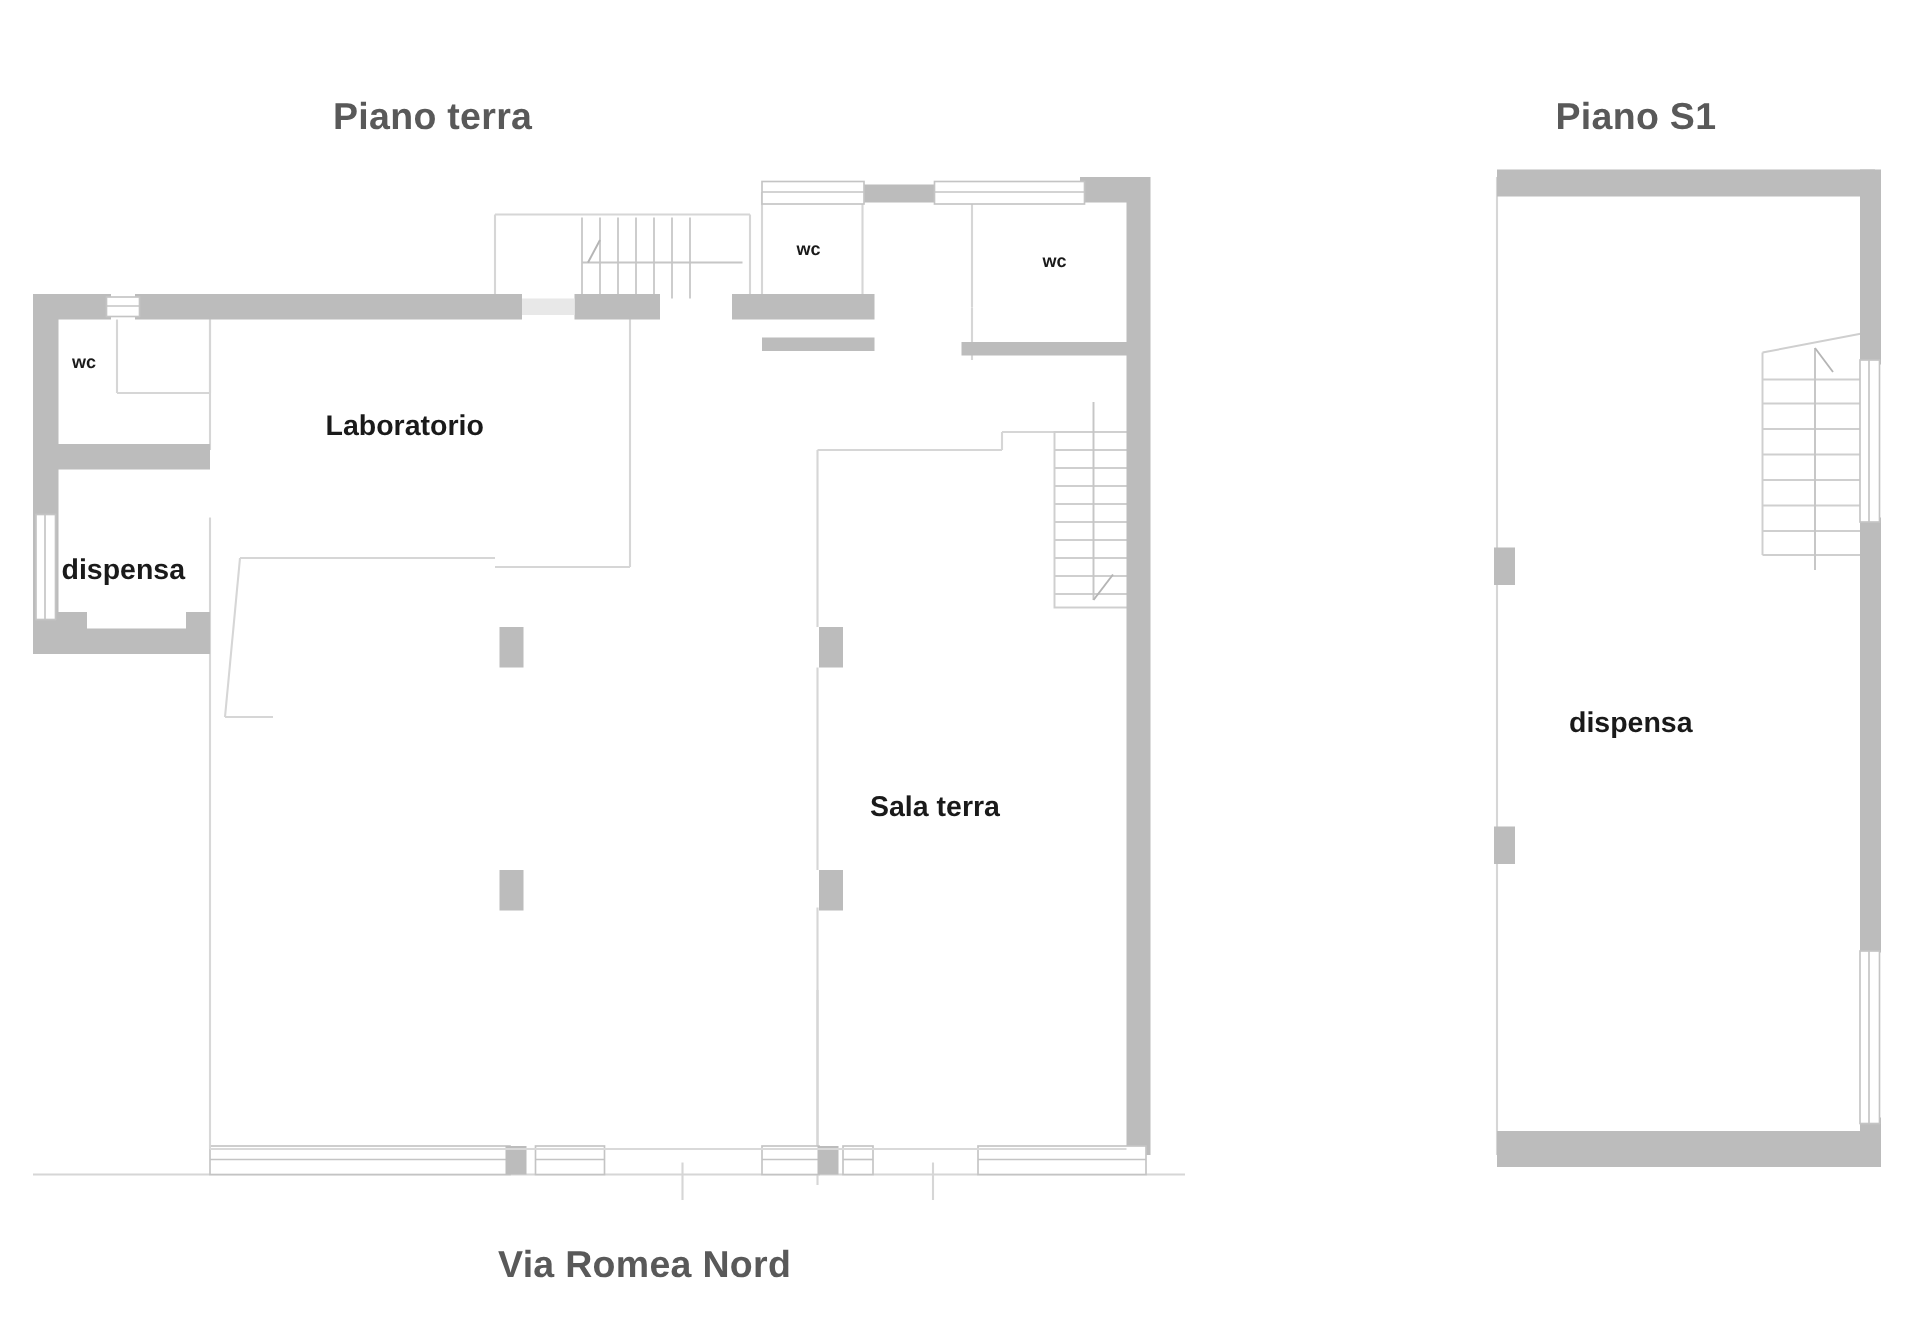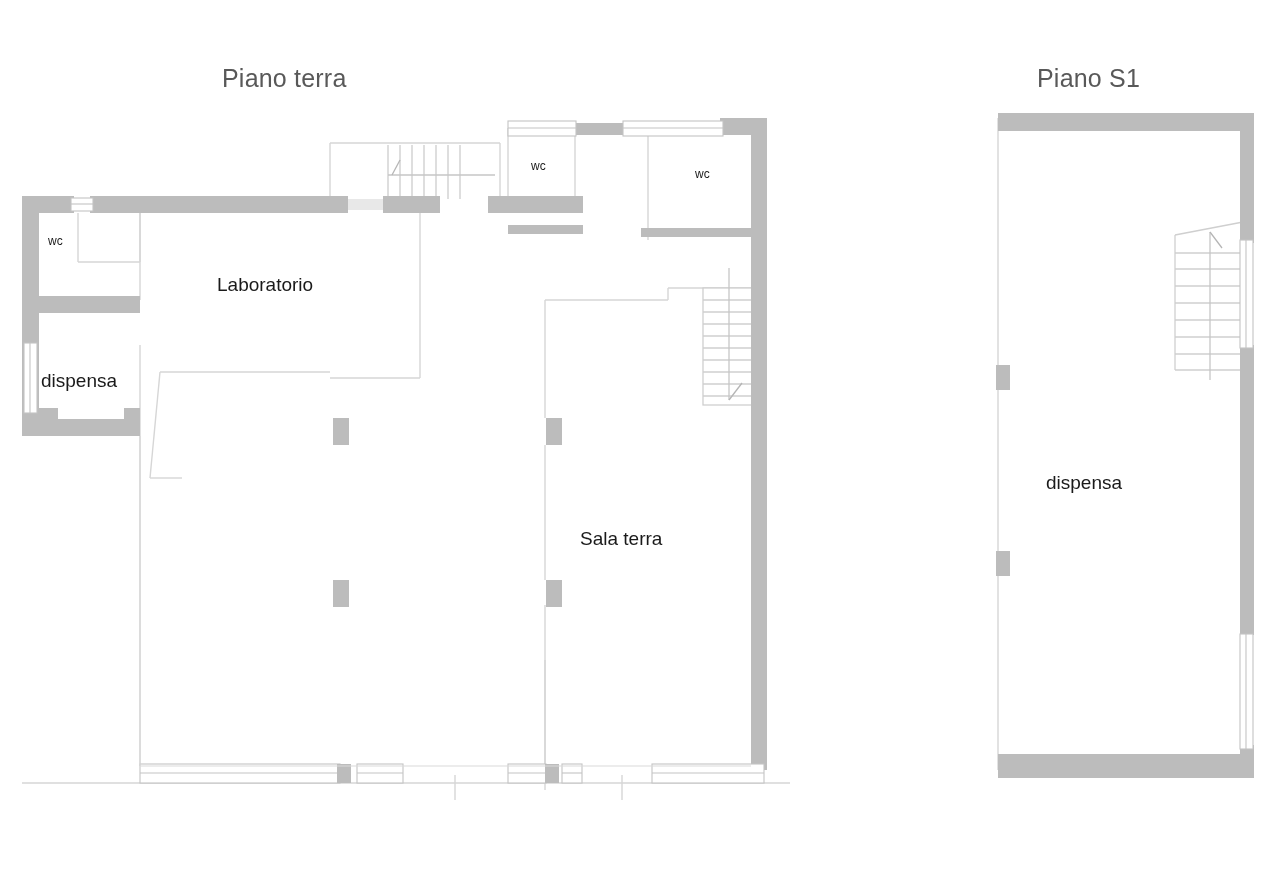--- a/index.html
+++ b/index.html
@@ -12,20 +12,21 @@
     height: 894px;
     font-family: "Liberation Sans", sans-serif;
     position: relative;
     overflow: hidden;
   }
   #root {
     position: absolute;
     left: 0; top: 0;
     width: 1280px;
     height: 664px;
+    font-weight: bold;
   }
   .plan-title {
     position: absolute;
     color: #595959;
     font-size: 25px;
     font-family: "Liberation Sans", sans-serif;
     white-space: nowrap;
     letter-spacing: 0.2px;
   }
   .street-label {
@@ -276,14 +277,15 @@
   <div class="room-label" style="left:41px; top:370px;">dispensa</div>
 
   <div class="room-label small" style="left:531px; top:159px;">wc</div>
 
   <div class="room-label small" style="left:695px; top:167px;">wc</div>
 
   <div class="room-label" style="left:580px; top:528px;">Sala terra</div>
 
   <div class="room-label" style="left:1046px; top:472px;">dispensa</div>
 
+  <div class="street-label" style="left:332px; top:829px;">Via Romea Nord</div>
 
 </div>
 
 </body></html>

